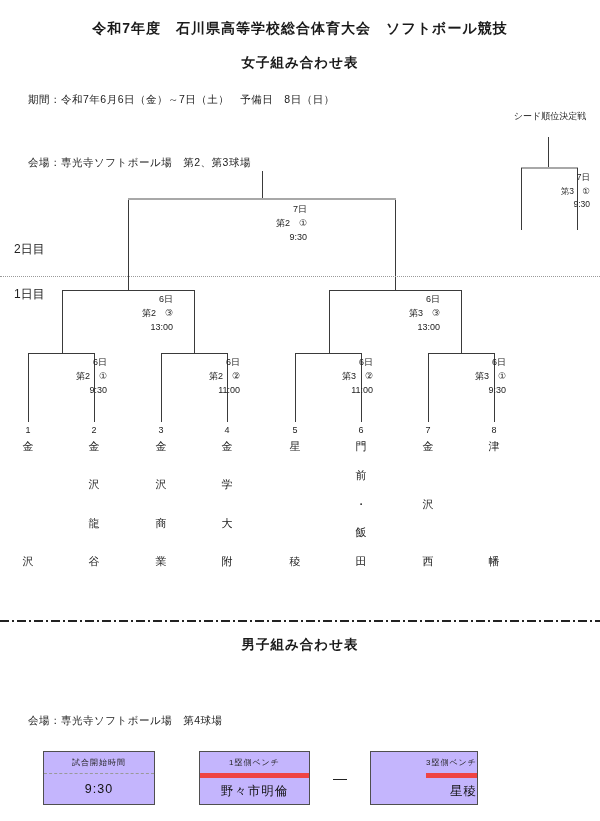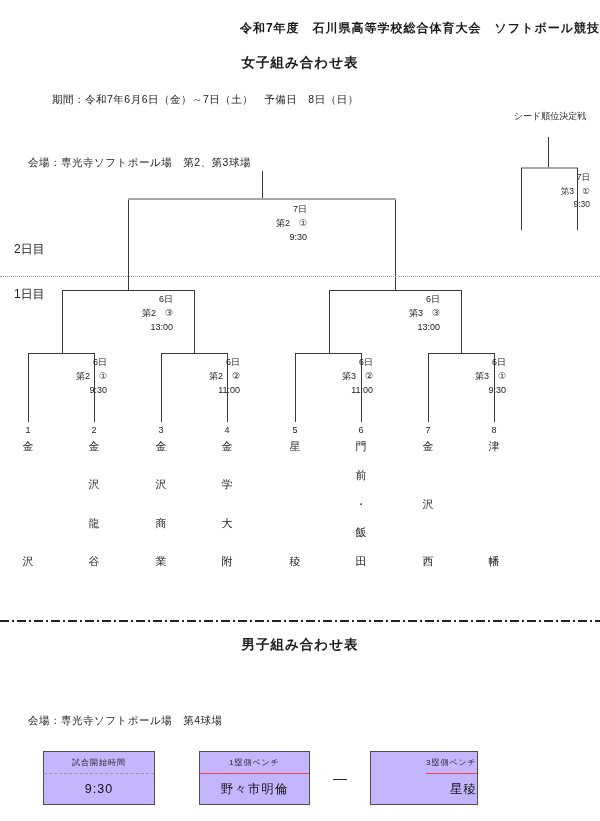--- a/index.html
+++ b/index.html
@@ -2,21 +2,21 @@
 <html><head>
 <meta charset="utf-8">
 <style>
   html,body{margin:0;padding:0;background:#fff;}
   .page{
     position:relative;width:600px;height:821px;background:#ffffff;
     font-family:"Liberation Sans","DejaVu Sans",sans-serif;color:#1a1a1a;
     overflow:hidden;margin:0 auto;
   }
   .abs{position:absolute;}
-  .title{top:20px;left:0;width:600px;text-align:right;font-size:12px;font-weight:bold;letter-spacing:1px;}
+  .title{top:20px;left:0;width:600px;text-align:center;font-size:14px;font-weight:bold;letter-spacing:1px;}
   .subtitle{top:54px;left:0;width:600px;text-align:center;font-size:13.5px;font-weight:bold;letter-spacing:1px;}
   .meta{font-size:10.5px;color:#222;letter-spacing:0.5px;}
   .seed-label{top:110px;left:505px;width:90px;text-align:center;font-size:9px;color:#222;}
   .day-label{left:14px;font-size:12px;color:#222;}
 
   
   .vl{position:absolute;width:0;border-left:1.5px solid #3a3a3a;}
   .hl{position:absolute;height:0;border-top:1.5px solid #3a3a3a;}
   .hl-gray{border-top:2.5px solid #a8a8a8;}
   .dotted-sep{position:absolute;left:0;top:276px;width:600px;height:0;border-top:1.5px dotted #9a9a9a;}
@@ -30,33 +30,33 @@
   .match.small{width:80px;font-size:8.5px;line-height:13.5px;}
 
   
   .team{position:absolute;width:22px;top:423px;text-align:center;}
   .team-no{font-size:9px;line-height:14px;color:#222;margin-bottom:3px;}
   .team-name{display:flex;flex-direction:column;justify-content:space-between;align-items:center;height:127px;font-size:11px;color:#222;}
   .team-name .vchar{display:block;line-height:12px;}
 
   
   .bench-box{position:absolute;border:1.5px solid #4f4f4f;background:#c4b5fd;display:flex;flex-direction:column;box-sizing:border-box;}
-  .bench-box .hdr{height:21px;line-height:21px;text-align:center;font-size:8px;letter-spacing:1px;color:#222;border-bottom:1px solid #ef4444;}
+  .bench-box .hdr{height:21px;line-height:21px;text-align:center;font-size:8px;letter-spacing:1px;color:#222;border-bottom:5px solid #ef4444;}
   .bench-box.dashed .hdr{border-bottom:1px dashed #999;}
   .bench-box .val{flex:1;display:flex;align-items:center;justify-content:center;font-size:12.5px;letter-spacing:1px;color:#111;}
   .vs-dash{position:absolute;left:325px;top:770px;width:30px;text-align:center;font-size:14px;color:#222;}
 </style>
 </head>
 <body>
 
 <div class="page">
 
   <div class="abs title">令和7年度　石川県高等学校総合体育大会　ソフトボール競技</div>
   <div class="abs subtitle">女子組み合わせ表</div>
-  <div class="abs meta" style="left:28px;top:93px;margin-left:24px;">期間：令和7年6月6日（金）～7日（土）　予備日　8日（日）</div>
+  <div class="abs meta" style="left:28px;top:93px;">期間：令和7年6月6日（金）～7日（土）　予備日　8日（日）</div>
   <div class="abs meta" style="left:28px;top:120px;margin-top:36px;">会場：専光寺ソフトボール場　第2、第3球場</div>
   <div class="abs seed-label">シード順位決定戦</div>
 
   <div class="vl" style="left:548px;top:137px;height:30px;"></div>
   <div class="hl hl-gray" style="left:521px;top:167px;width:57px;"></div>
   <div class="vl" style="left:521px;top:168px;height:62px;"></div>
   <div class="vl" style="left:577px;top:168px;height:62px;"></div>
   <div class="match small" style="left:510px;top:171px;">
     <div>7日</div>
     <div>第3　①</div>

